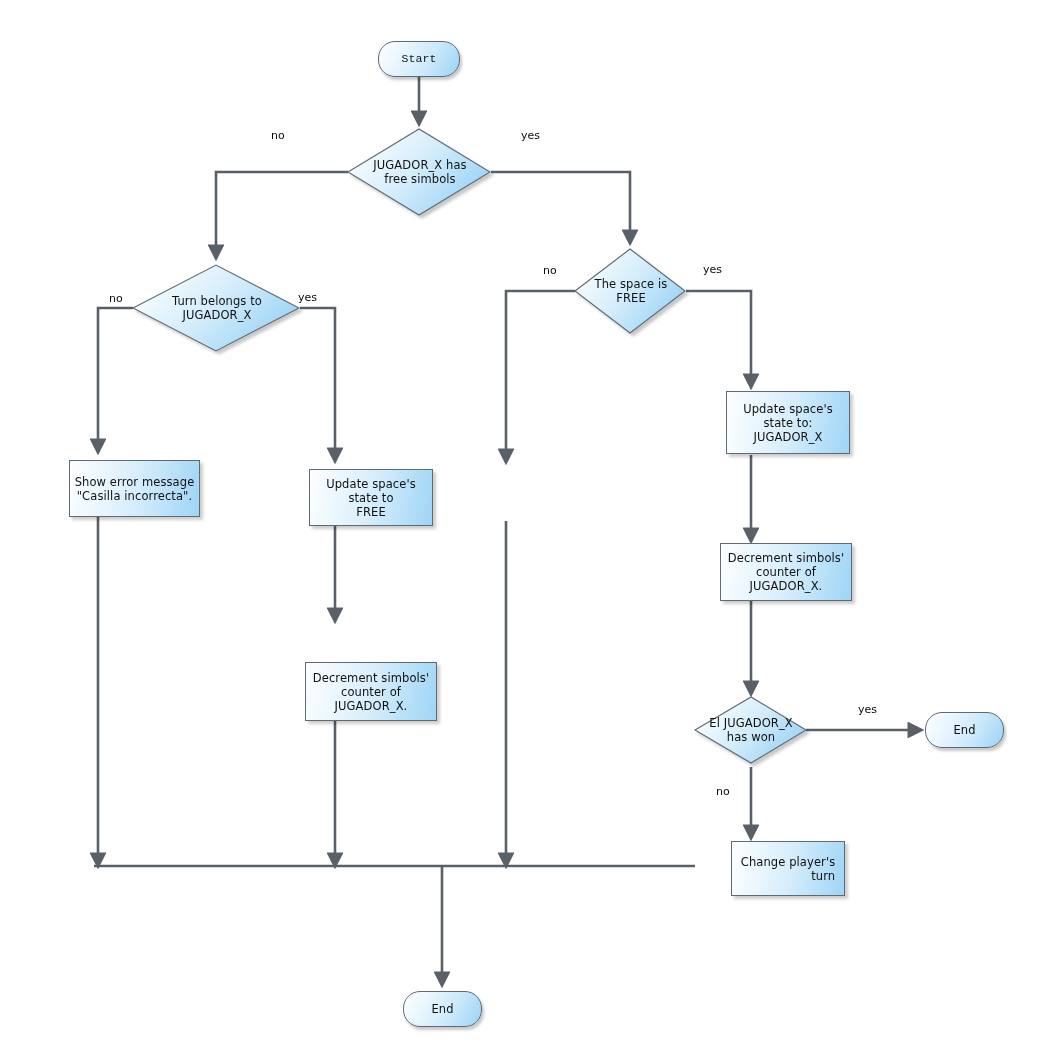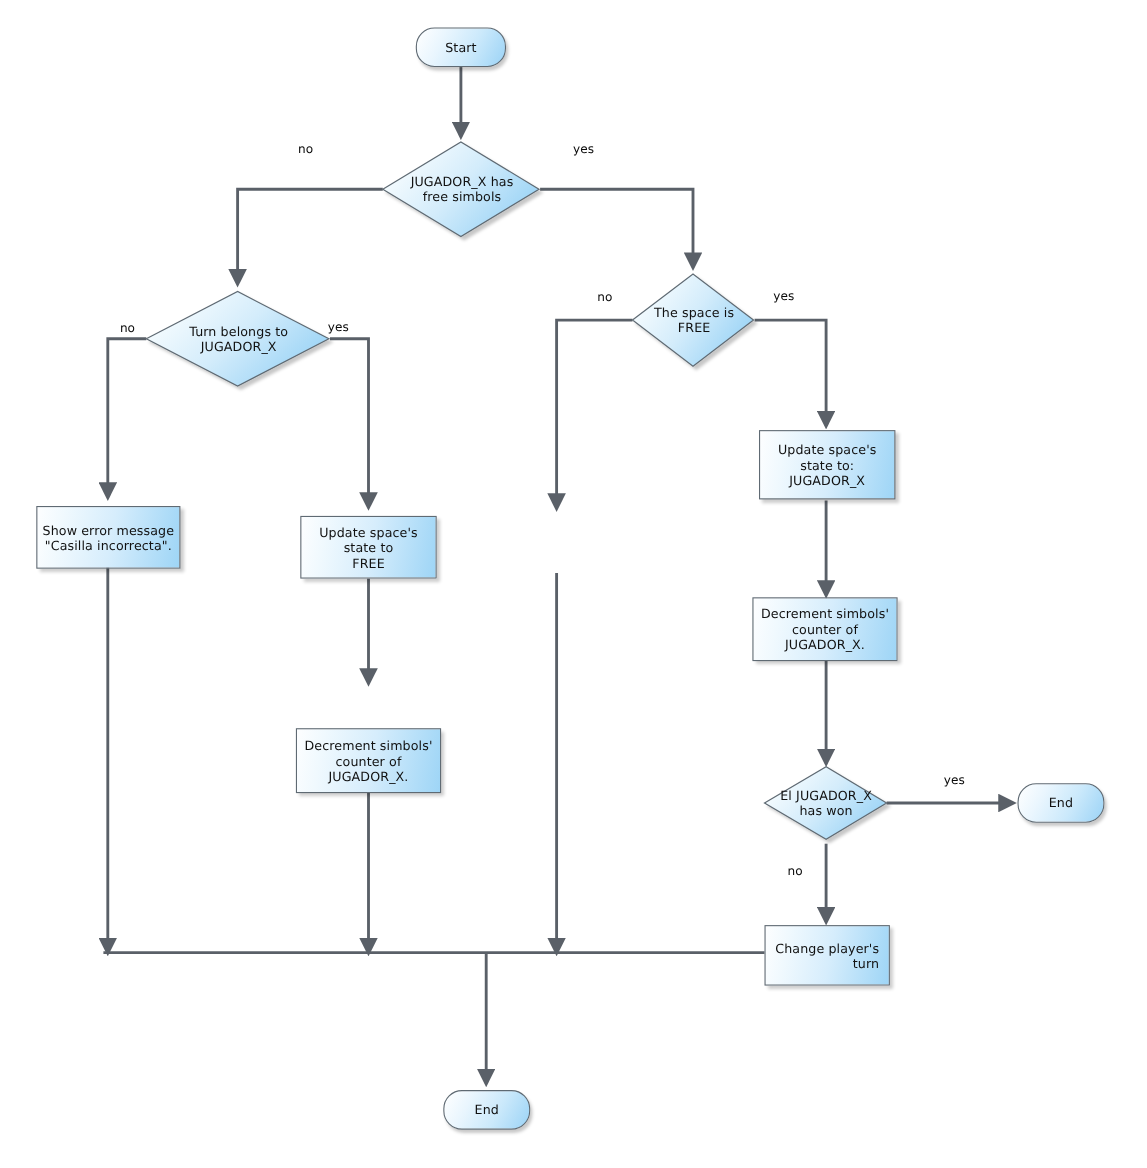--- a/index.html
+++ b/index.html
@@ -42,20 +42,21 @@
     border-radius: 17px;
     background: linear-gradient(118deg, #ffffff 0%, #eaf6fe 28%, #cbe9fb 62%, #9bd3f6 100%);
     box-shadow: 2px 3px 3px rgba(0,0,0,0.22);
   }
   
   .process {
     border: 1px solid #5f6a73;
     background: linear-gradient(100deg, #fdfeff 0%, #f0f9fe 18%, #d6edfc 52%, #9ed5f6 100%);
     box-shadow: 3px 3px 3px rgba(0,0,0,0.20);
     padding: 2px 4px;
+    margin-left: 36px;
   }
   
   .decision {
     background: transparent;
     border: 0;
   }
   .decision .dlabel {
     position: relative;
     z-index: 2;
     width: 112%;
@@ -129,21 +130,21 @@
     </g>
 
     <g filter="url(#dshadow)" stroke="#5f6a73" stroke-width="1.1" fill="url(#shapeGrad)">
       <polygon points="348,172 419,129 490,172 419,215"></polygon>
       <polygon points="133,308 216,265 299,308 216,351"></polygon>
       <polygon points="575,291 630,249 685,291 630,333"></polygon>
       <polygon points="695,730 751,697 806,730 751,763"></polygon>
     </g>
   </svg>
 
-  <div class="node terminal" style="left:378px; top:25px; width:82px; height:36px;">
+  <div class="node terminal" style="left:378px; top:41px; width:82px; height:36px;font-family:Liberation Mono, monospace;">
     <span>Start</span>
   </div>
 
   <div class="node terminal" style="left:925px; top:712px; width:79px; height:36px;">
     <span>End</span>
   </div>
 
   <div class="node terminal" style="left:403px; top:991px; width:79px; height:36px;">
     <span>End</span>
   </div>

